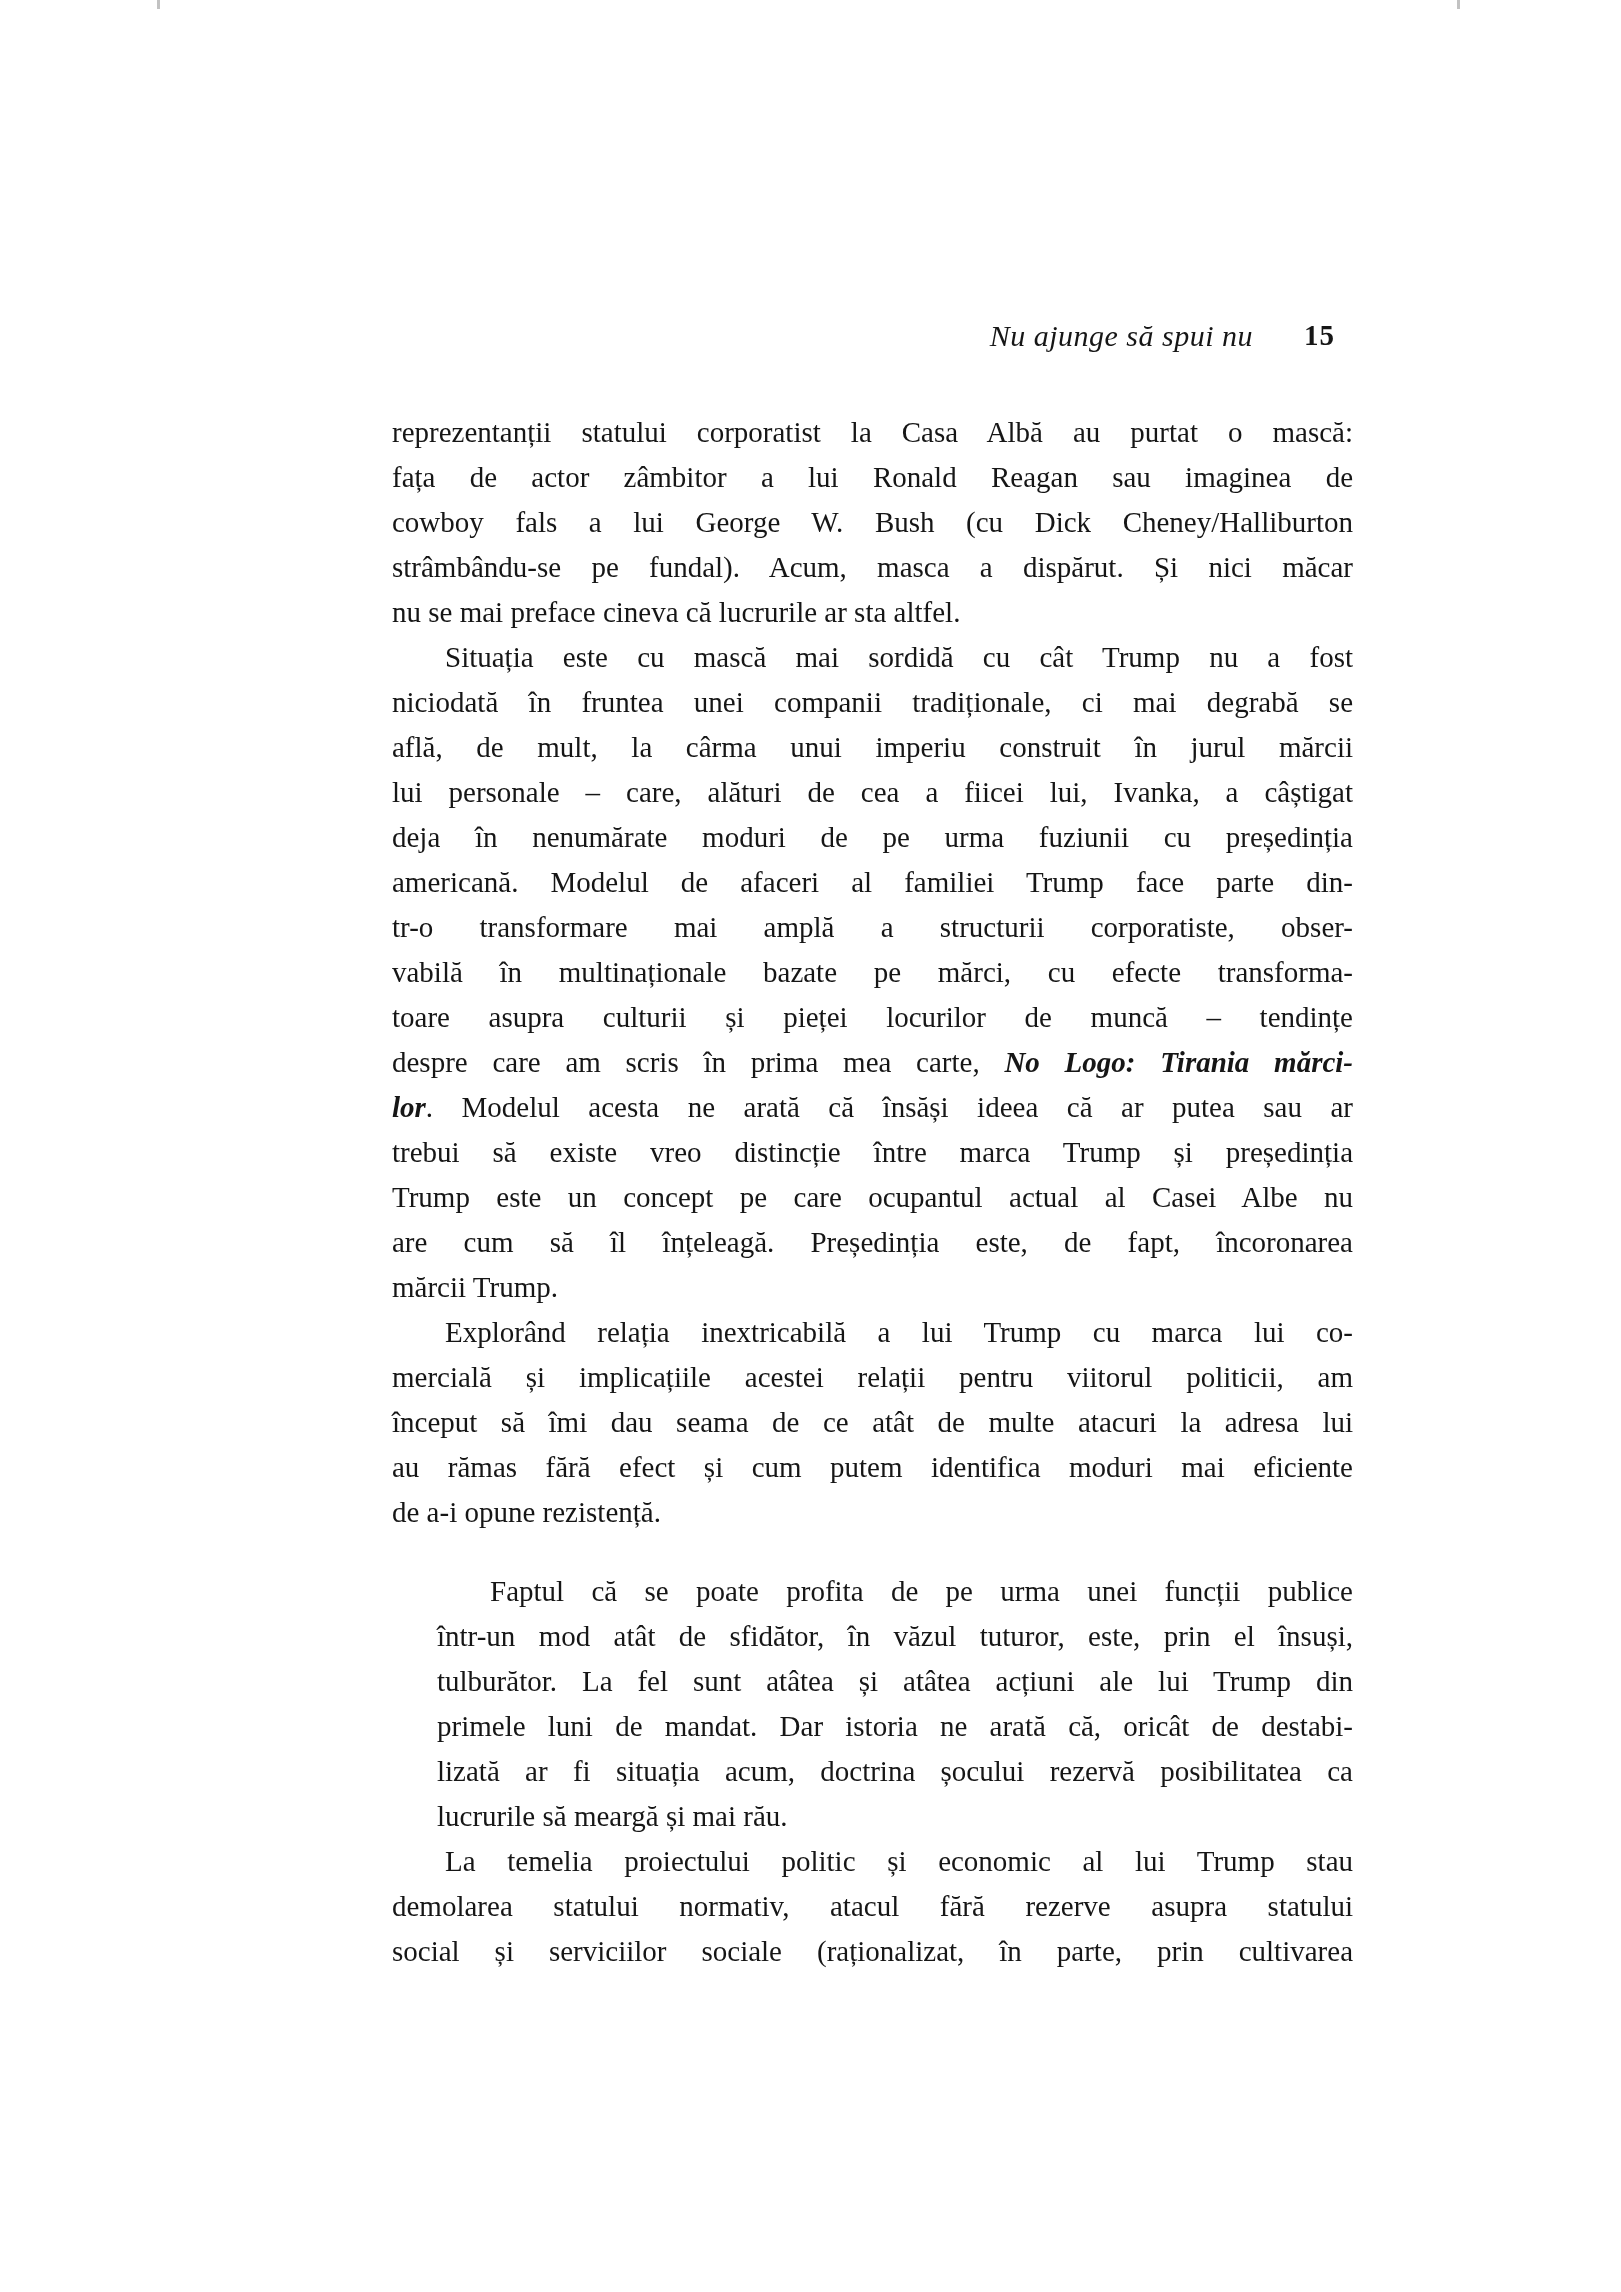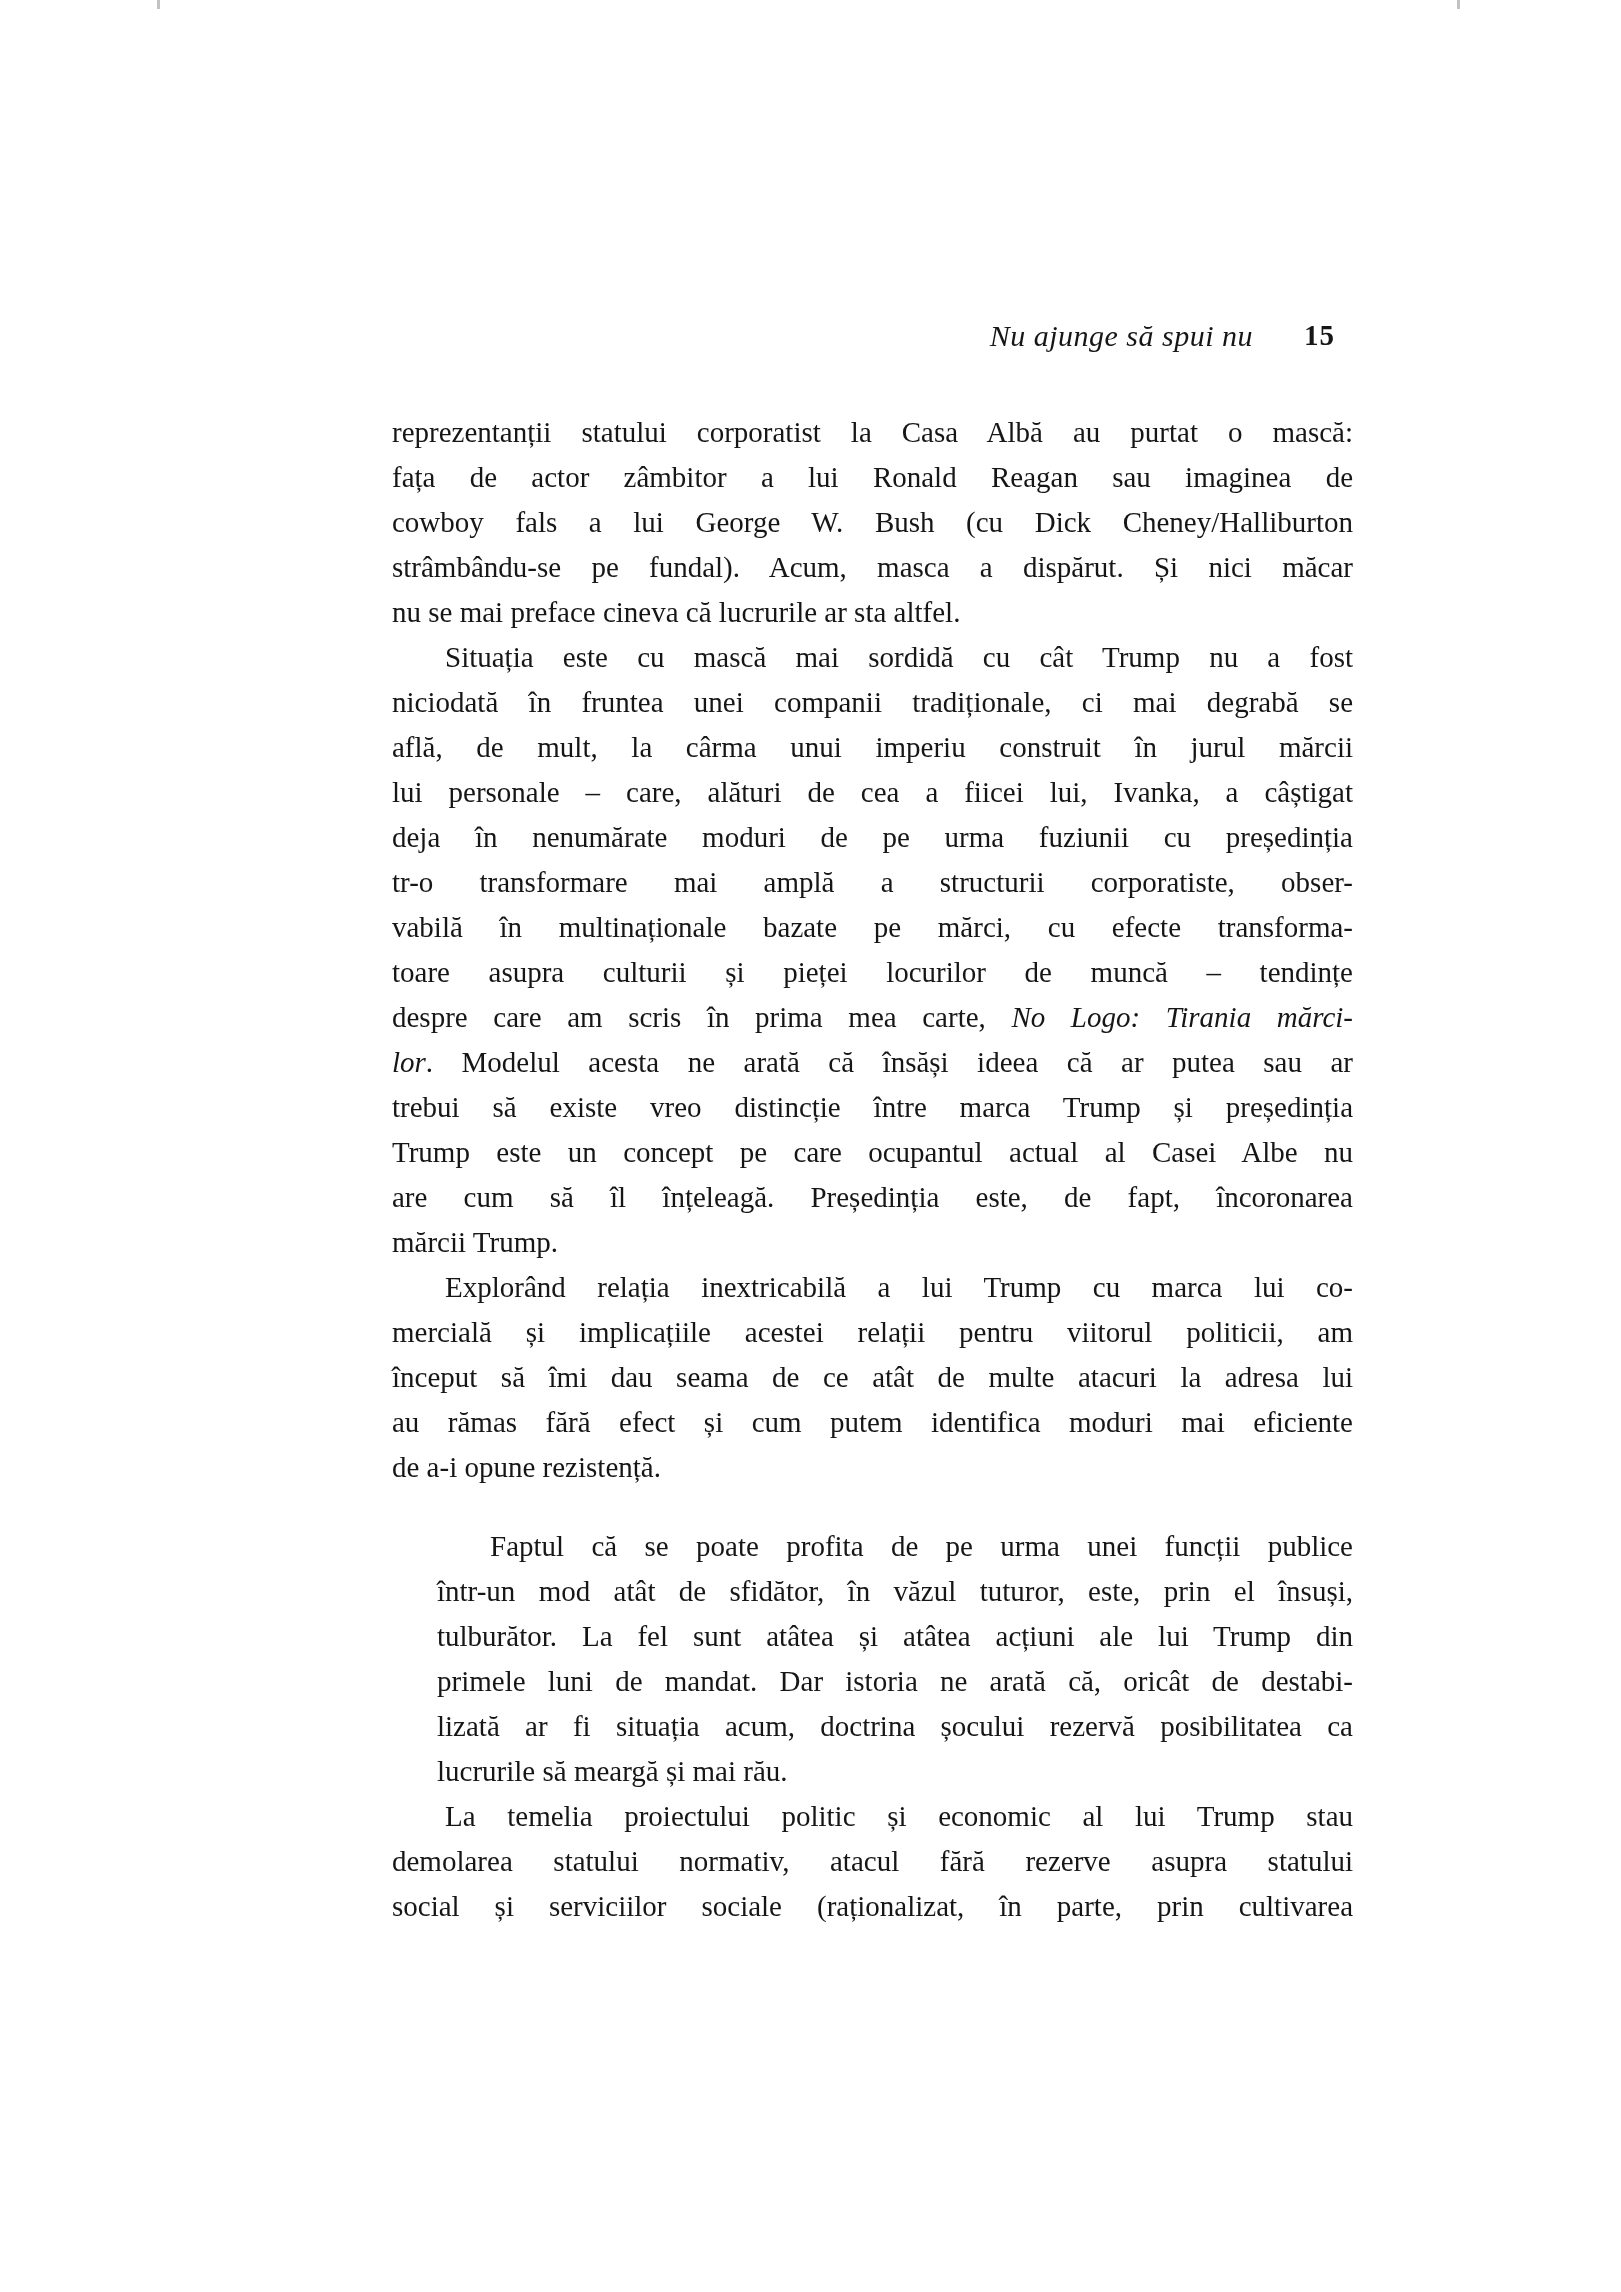--- a/index.html
+++ b/index.html
@@ -61,21 +61,21 @@
   .line {
     height: 45px;
     line-height: 45px;
     font-size: 29px;
     text-align: justify;
     text-align-last: justify;
     white-space: normal;
   }
   .line.unjust { text-align-last: left; }
   .line.indent { text-indent: 53px; }
-  .line em { font-style: italic; }
+  .line em { font-style: italic; font-weight: bold; }
 </style>
 </head>
 <body>
 
 <div class="reg-mark left"></div>
 <div class="reg-mark right"></div>
 
 <div class="running-head">
   <span class="rh-title">Nu ajunge să spui nu</span>
   <span class="rh-num">15</span>
@@ -88,20 +88,21 @@
       <div class="line"><span>cowboy fals a lui George W. Bush (cu Dick Cheney/Halliburton</span></div>
       <div class="line"><span>strâmbându-se pe fundal). Acum, masca a dispărut. Și nici măcar</span></div>
       <div class="line unjust"><span>nu se mai preface cineva că lucrurile ar sta altfel.</span></div>
     </div>
     <div class="paragraph">
       <div class="line indent"><span>Situația este cu mască mai sordidă cu cât Trump nu a fost</span></div>
       <div class="line"><span>niciodată în fruntea unei companii tradiționale, ci mai degrabă se</span></div>
       <div class="line"><span>află, de mult, la cârma unui imperiu construit în jurul mărcii</span></div>
       <div class="line"><span>lui personale – care, alături de cea a fiicei lui, Ivanka, a câștigat</span></div>
       <div class="line"><span>deja în nenumărate moduri de pe urma fuziunii cu președinția</span></div>
+      <div class="line"><span>americană. Modelul de afaceri al familiei Trump face parte din-</span></div>
       <div class="line"><span>tr-o transformare mai amplă a structurii corporatiste, obser-</span></div>
       <div class="line"><span>vabilă în multinaționale bazate pe mărci, cu efecte transforma-</span></div>
       <div class="line"><span>toare asupra culturii și pieței locurilor de muncă – tendințe</span></div>
       <div class="line"><span>despre care am scris în prima mea carte, </span><em>No Logo: Tirania mărci-</em></div>
       <div class="line"><em>lor</em><span>. Modelul acesta ne arată că însăși ideea că ar putea sau ar</span></div>
       <div class="line"><span>trebui să existe vreo distincție între marca Trump și președinția</span></div>
       <div class="line"><span>Trump este un concept pe care ocupantul actual al Casei Albe nu</span></div>
       <div class="line"><span>are cum să îl înțeleagă. Președinția este, de fapt, încoronarea</span></div>
       <div class="line unjust"><span>mărcii Trump.</span></div>
     </div>

